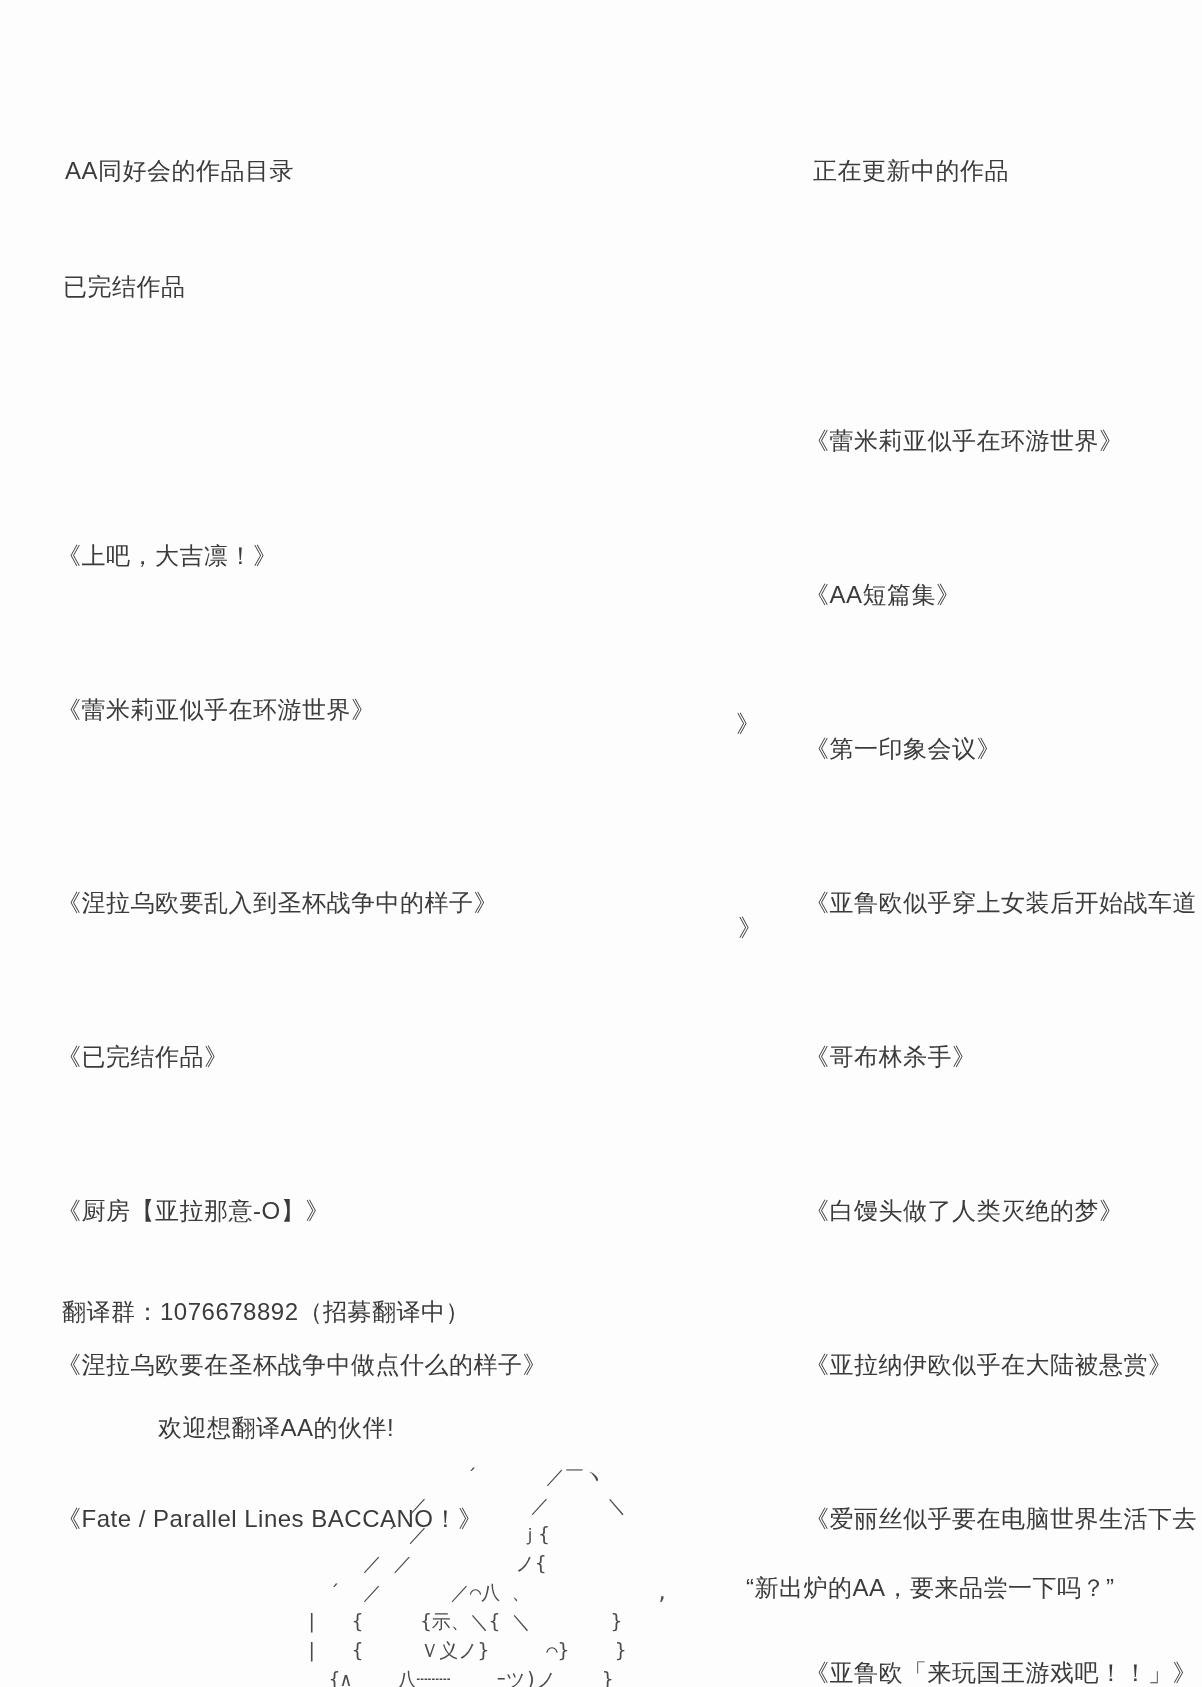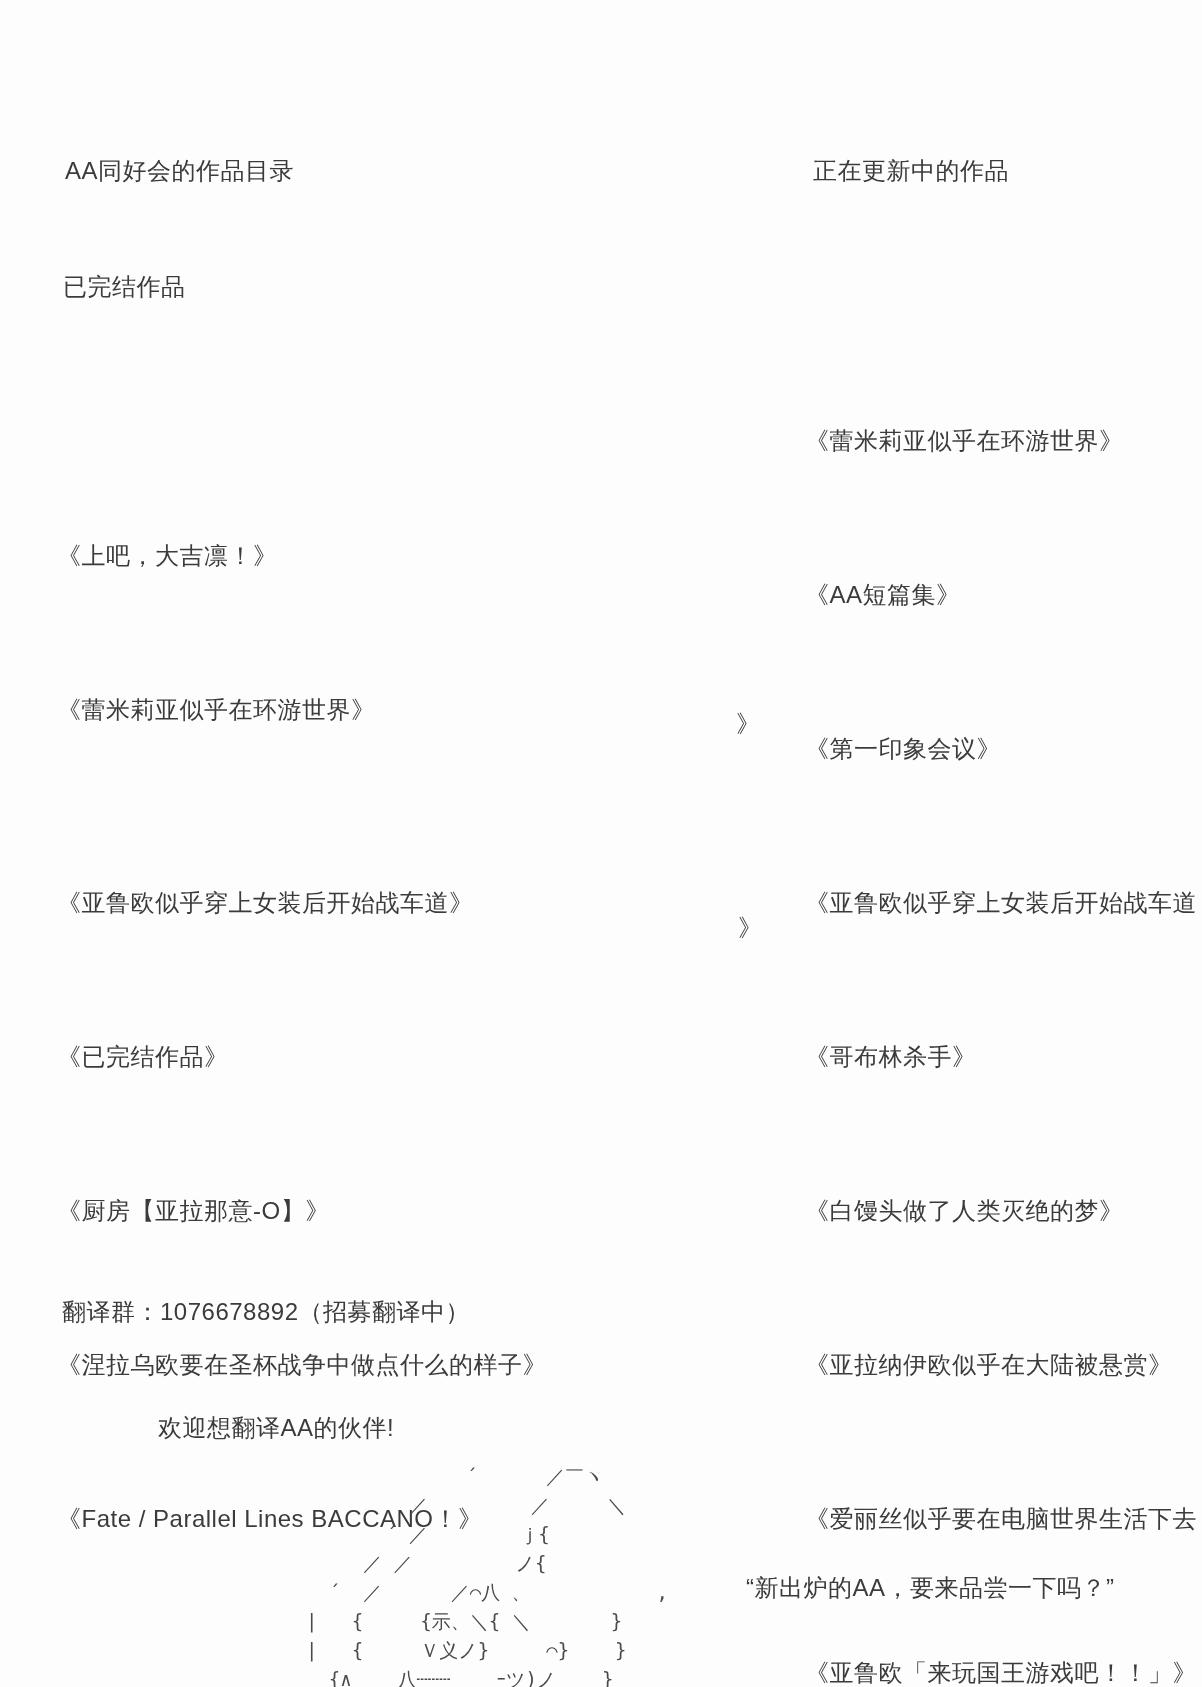--- a/index.html
+++ b/index.html
@@ -57,21 +57,21 @@
   <div class="line col-title">AA同好会的作品目录</div>
   <div class="line col-subtitle">已完结作品</div>
   <div>
     
   
       <div class="line">《上吧，大吉凛！》</div>
     
       <div class="line">《蕾米莉亚似乎在环游世界》</div>
     
     
-      <div class="line">《亚鲁欧似乎穿上女装后开始战车道》</div>
+      <div class="line">《涅拉乌欧要乱入到圣杯战争中的样子》</div>
     
       <div class="line">《已完结作品》</div>
     
       <div class="line">《厨房【亚拉那意-O】》</div>
     
       <div class="line">《涅拉乌欧要在圣杯战争中做点什么的样子》</div>
     
       <div class="line">《Fate / Parallel Lines BACCANO！》</div>
     
       

